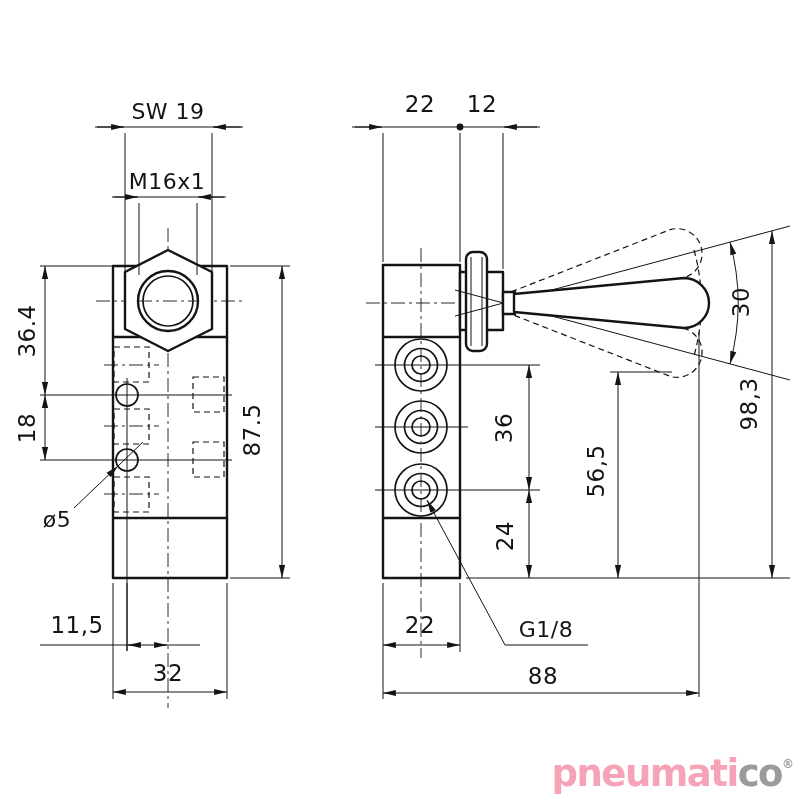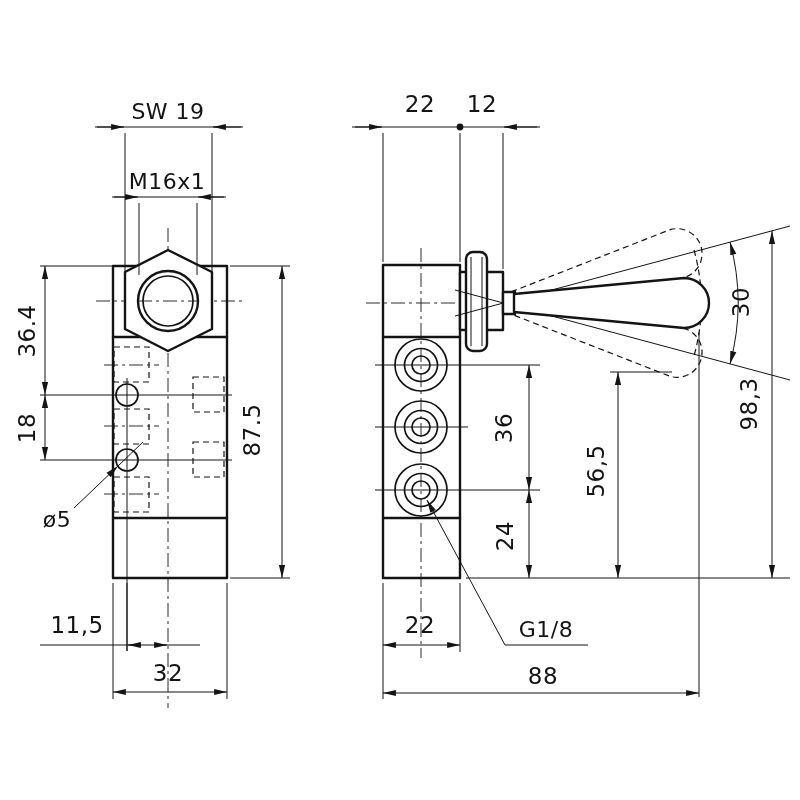--- a/index.html
+++ b/index.html
@@ -211,13 +211,16 @@
     <line class="dim" x1="505" y1="645" x2="588" y2="645"></line>
     <line class="dim" x1="505" y1="645" x2="427" y2="500" marker-end="url(#arr)"></line>
     <text class="dtxt" x="546" y="637">G1/8</text>
   </g>
   <g>
     <line class="dim" x1="383" y1="693" x2="699" y2="693" marker-start="url(#arr)" marker-end="url(#arr)"></line>
     <text class="dtxt dtxt-num" x="543" y="684">88</text>
   </g>
 </svg>
 
+<div id="logo">
+  <span class="pink">pneumati</span><span class="gray">c</span><span class="gray">o</span><sup class="gray">®</sup>
 </div>
+</div>
 
 </body></html>

